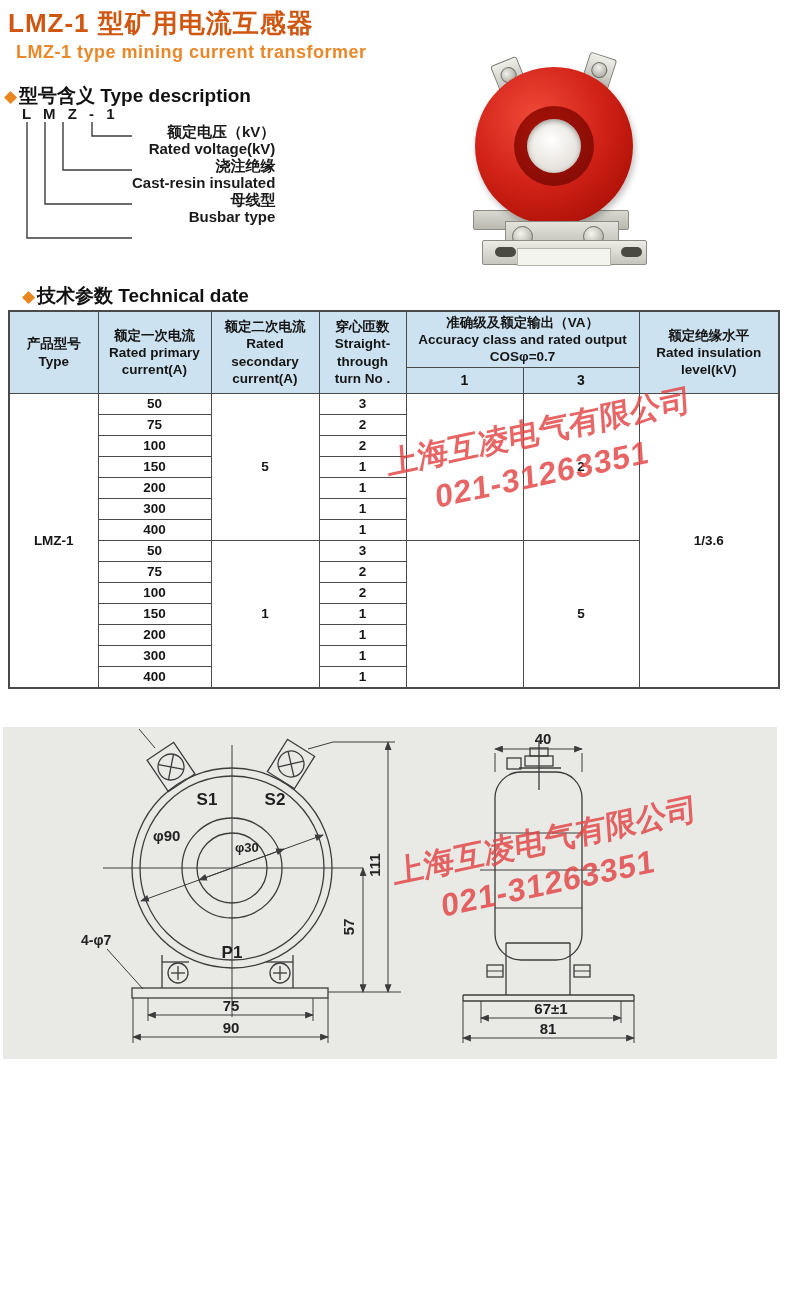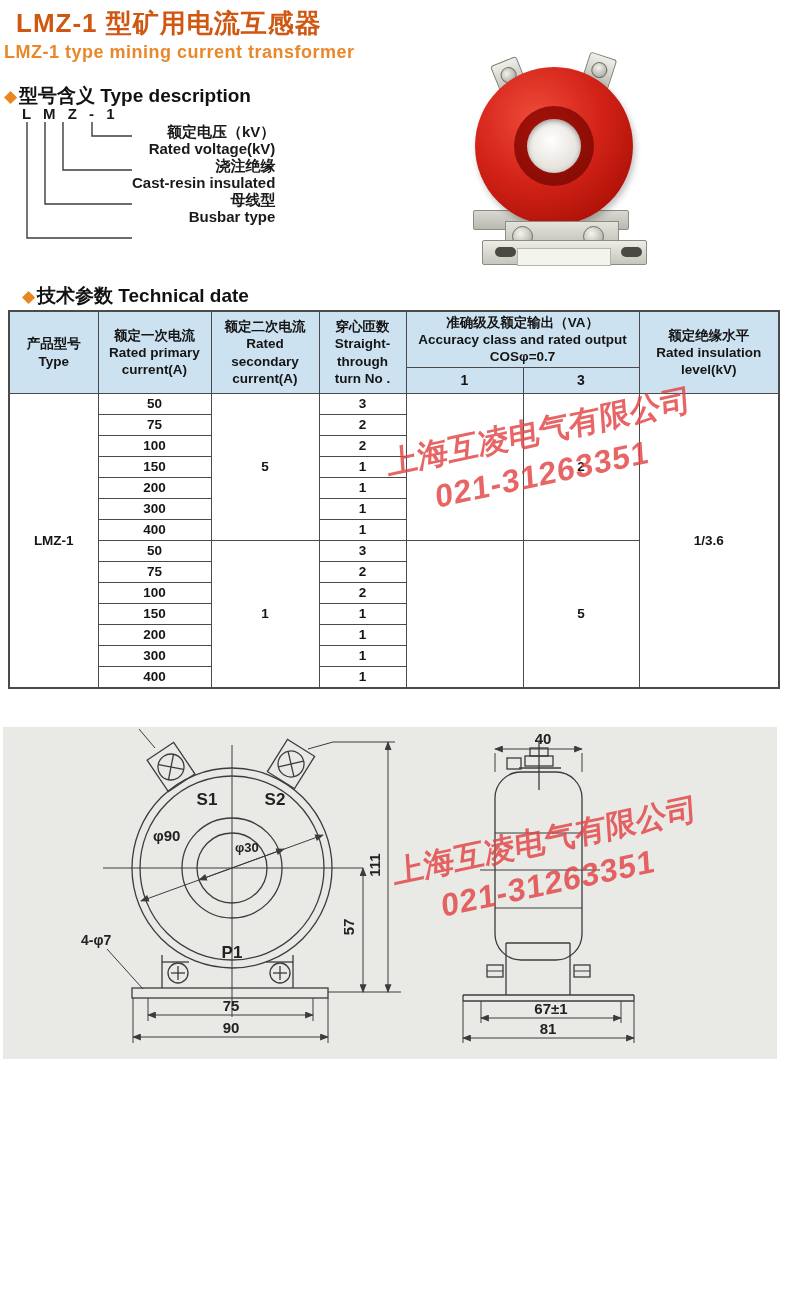--- a/index.html
+++ b/index.html
@@ -4,22 +4,22 @@
 <style>
   :root{
     --title-color:#cf5712; --subtitle-color:#e9882b; --accent-orange:#e8861f;
     --watermark-color:#e24444; --table-header-bg:#cde2f0; --panel-bg:#e9e9e6;
     --line-color:#3c3c3c; --ink:#1a1a1a;
   }
   html,body{margin:0;padding:0;background:#fff;}
   .page{position:relative;width:786px;height:1301px;background:#fff;overflow:hidden;
         font-family:"Liberation Sans","DejaVu Sans",sans-serif;color:var(--ink);}
 
-  .title{position:absolute;left:16px;top:6px;font-size:26px;font-weight:bold;color:var(--title-color);letter-spacing:1px;}
-  .subtitle{position:absolute;left:4px;top:42px;font-size:18px;font-weight:bold;color:var(--subtitle-color);letter-spacing:.5px;}
+  .title{position:absolute;left:8px;top:6px;font-size:26px;font-weight:bold;color:var(--title-color);letter-spacing:1px;}
+  .subtitle{position:absolute;left:16px;top:42px;font-size:18px;font-weight:bold;color:var(--subtitle-color);letter-spacing:.5px;}
 
   .section-header{position:absolute;font-size:19px;font-weight:bold;color:#111;white-space:nowrap;}
   .section-header .diamond{color:var(--accent-orange);font-size:17px;margin-right:2px;}
   .sh1{left:4px;top:83px;} .sh2{left:22px;top:283px;} .sh3{left:4px;top:691px;}
 
   .model-code{position:absolute;left:22px;top:105px;font-size:15px;font-weight:bold;letter-spacing:4px;}
   .td-lines{position:absolute;left:18px;top:122px;}
   .td-lines polyline{fill:none;stroke:var(--line-color);stroke-width:1.4;}
   .td-labels{position:absolute;left:132px;top:123px;text-align:right;}
   .td-item{height:34px;}

